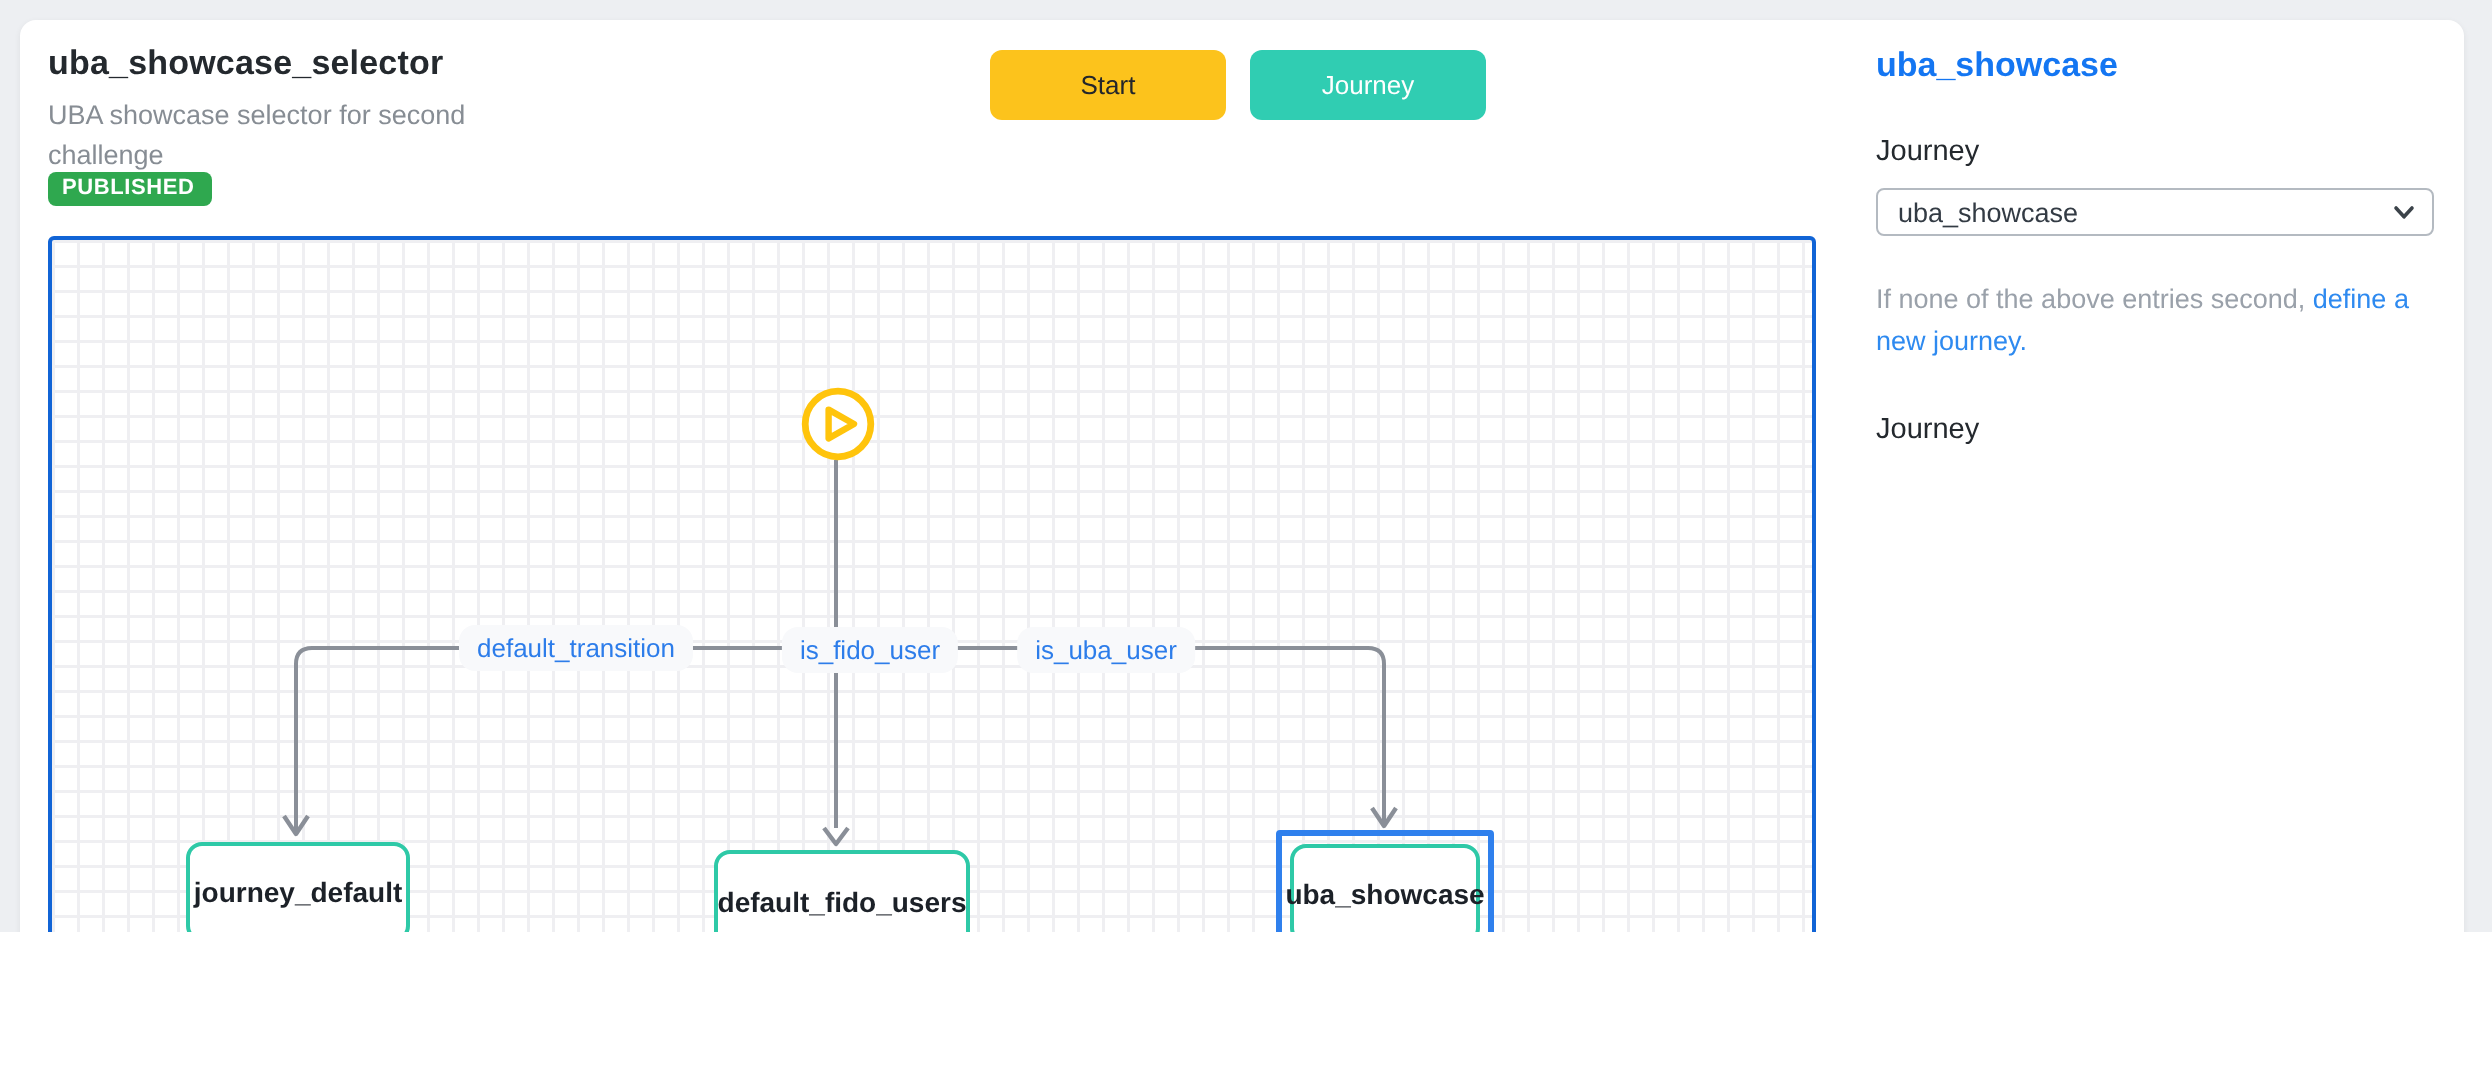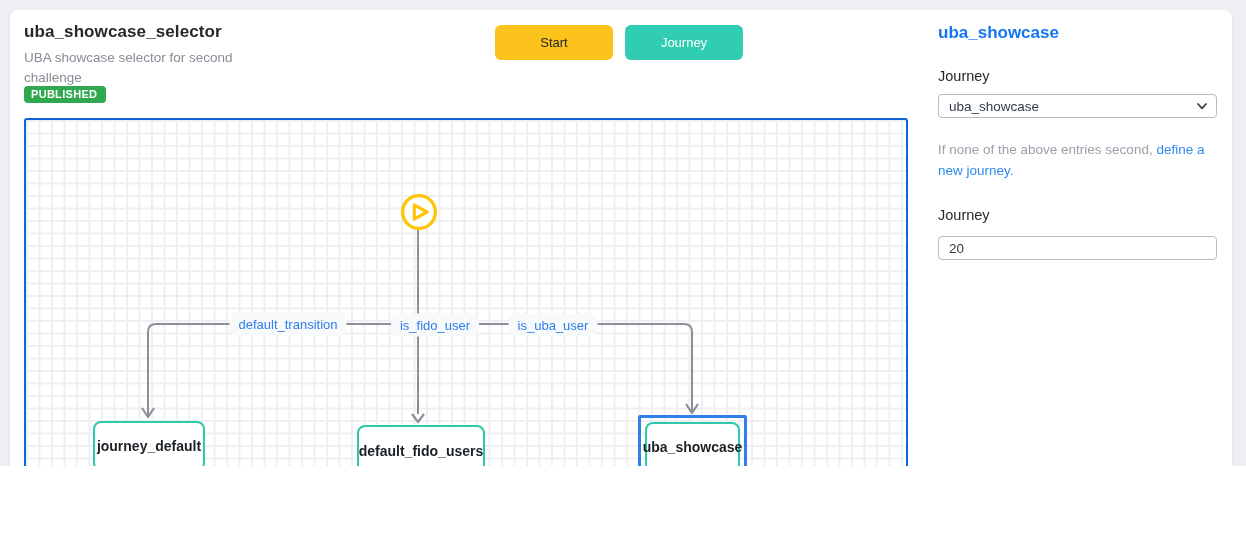--- a/index.html
+++ b/index.html
@@ -149,16 +149,15 @@
         <option>uba_showcase</option>
       </select>
       <svg class="chev" viewBox="0 0 12 12">
         <path d="M2,4 L6,8.4 L10,4" fill="none" stroke="#3c434a" stroke-width="1.8" stroke-linecap="round" stroke-linejoin="round"></path>
       </svg>
     </div>
 
     <div class="help-text"><span>If none of the above entries second, </span><a>define a new journey.</a></div>
 
     <div class="field-label lbl-priority">Journey</div>
-    <input class="text-input" type="text" value="20" style="">
 
   </div>
 </div>
 
 </body></html>

